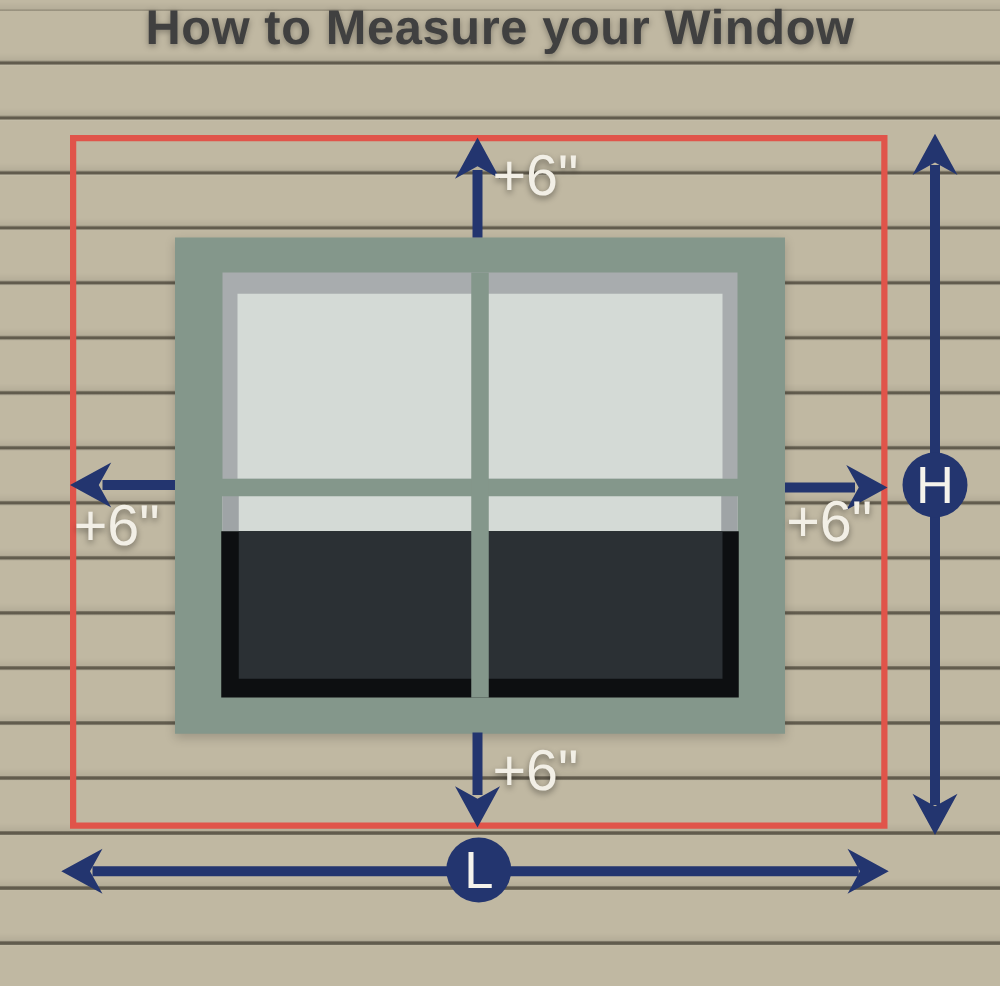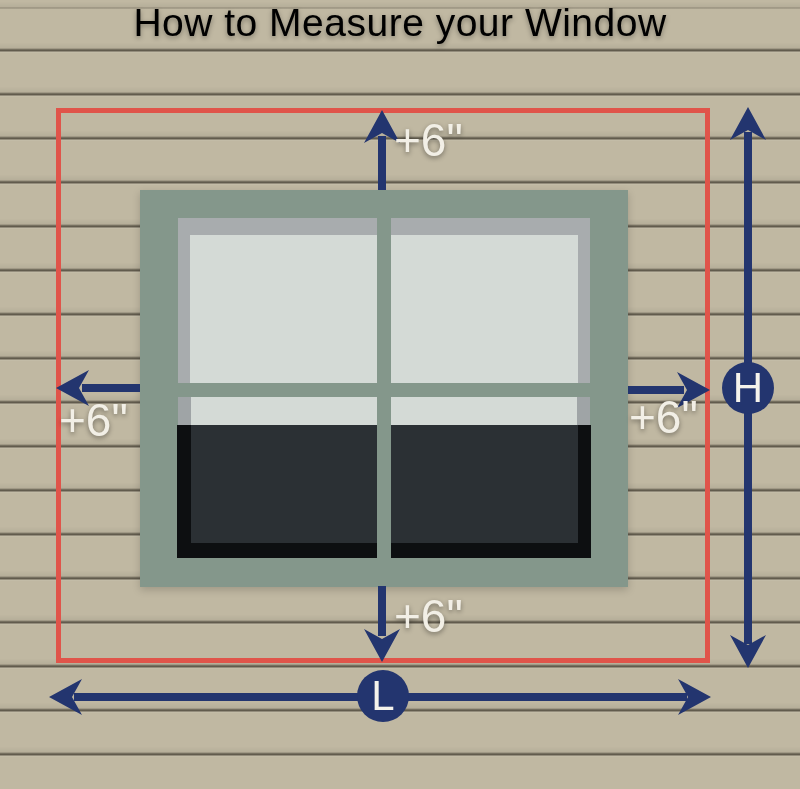--- a/index.html
+++ b/index.html
@@ -29,22 +29,22 @@
         rgba(255,255,255,0.10) 43.5px,
         rgba(0,0,0,0)       44px
       );
     background-position:0 8.5px;
   }
   .page-title{
     position:absolute;
     top:1px; left:0; right:0;
     text-align:center;
     font-size:39px;
-    font-weight:400;
-    color:#000000;
+    font-weight:700;
+    color:#404040;
     letter-spacing:0.5px;
     text-shadow:0 2px 5px rgba(0,0,0,0.35);
   }
   .measure-outline{
     position:absolute;
     left:56px; top:108px;
     width:654px; height:555px;
     border:5px solid #e0544a;
     box-sizing:border-box;
   }

